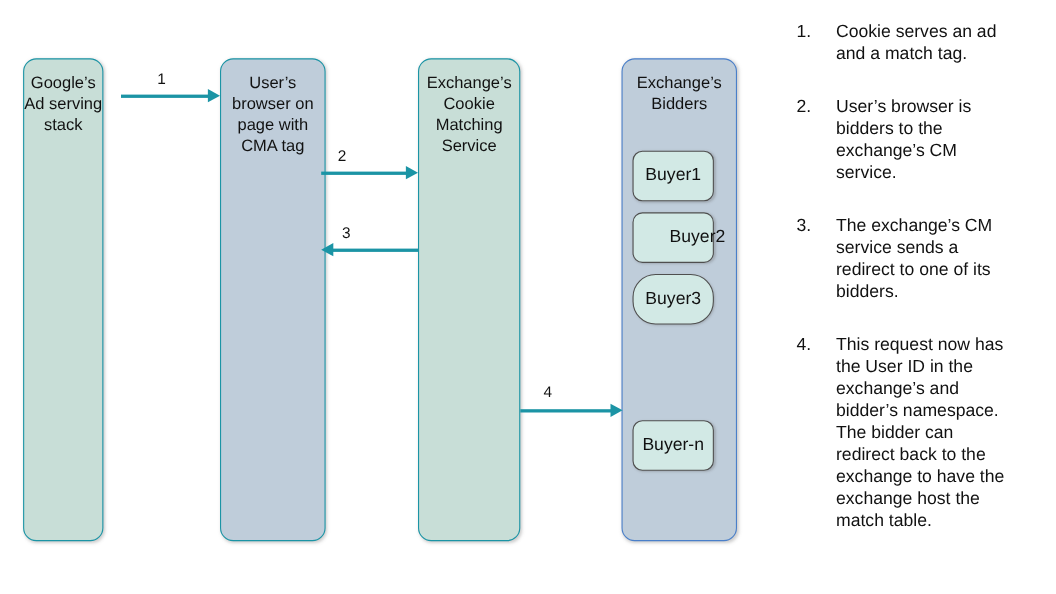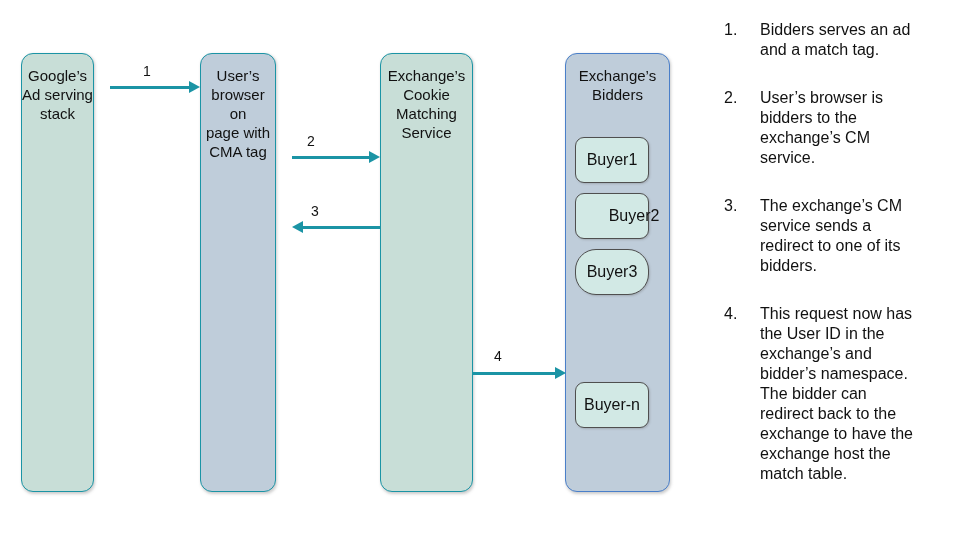--- a/index.html
+++ b/index.html
@@ -41,21 +41,21 @@
   .node.blue-border { border-color: var(--blue-border); }
 
   .node-label {
     white-space: pre-line;
     font-size: 15px;
     line-height: 19px;
     color: var(--ink);
   }
 
   #node-google  { left: 21px;  width: 73px;  }
-  #node-browser { left: 200px; width: 76px;  }
+  #node-browser { left: 200px; width: 96px;  }
   #node-cm      { left: 380px; width: 93px;  }
   #node-bidders { left: 565px; width: 105px; }
 
   
   .buyer {
     position: absolute;
     left: 9px;
     width: 74px;
     height: 46px;
     background: var(--buyer-fill);
@@ -184,21 +184,21 @@
   </div>
 
   <span class="arrow-label" id="arrow-1-label">1</span>
   <span class="arrow-label" id="arrow-2-label">2</span>
   <span class="arrow-label" id="arrow-3-label">3</span>
   <span class="arrow-label" id="arrow-4-label">4</span>
 
   <div class="steps">
     <div class="step">
       <div class="step-num">1.</div>
-      <div class="step-text">Bidders serves an ad and a match tag.</div>
+      <div class="step-text">Cookie serves an ad and a match tag.</div>
     </div>
     <div class="step">
       <div class="step-num">2.</div>
       <div class="step-text">User’s browser is bidders to the exchange’s CM service.</div>
     </div>
     <div class="step">
       <div class="step-num">3.</div>
       <div class="step-text">The exchange’s CM service sends a redirect to one of its bidders.</div>
     </div>
     <div class="step">

